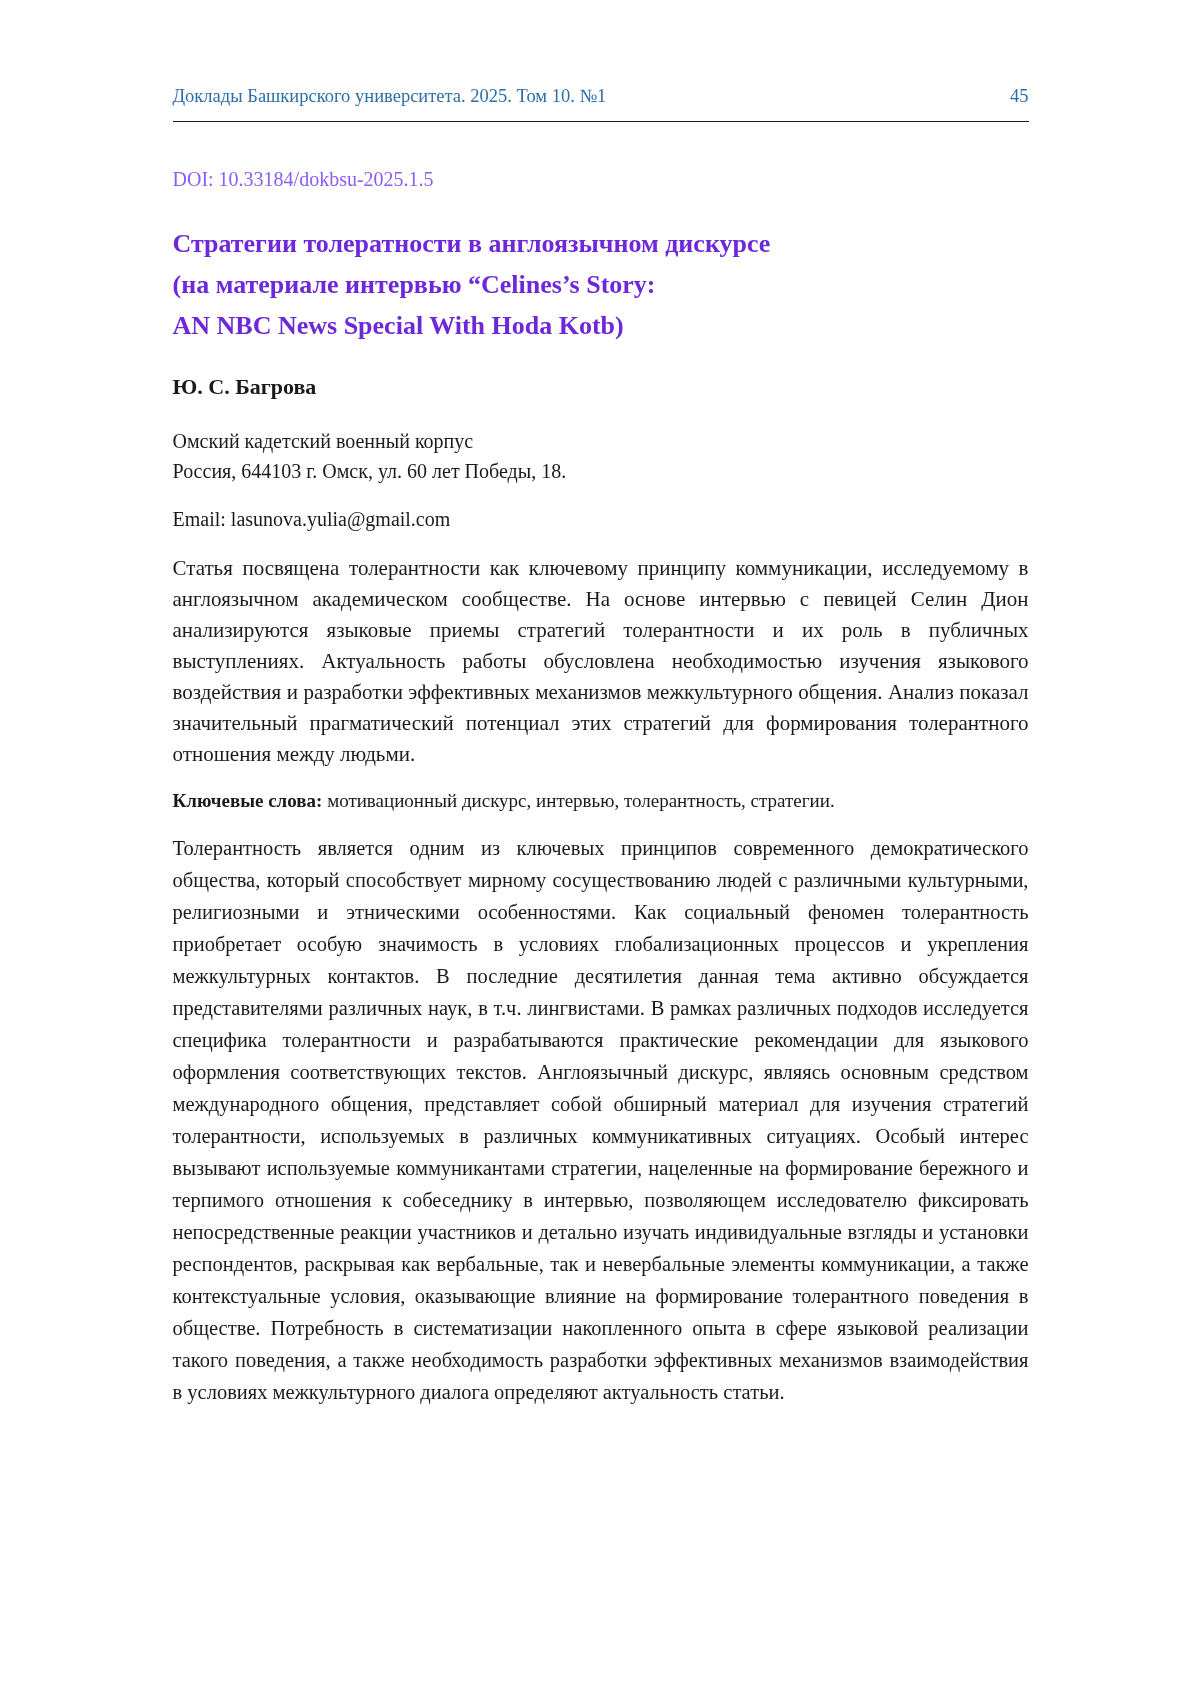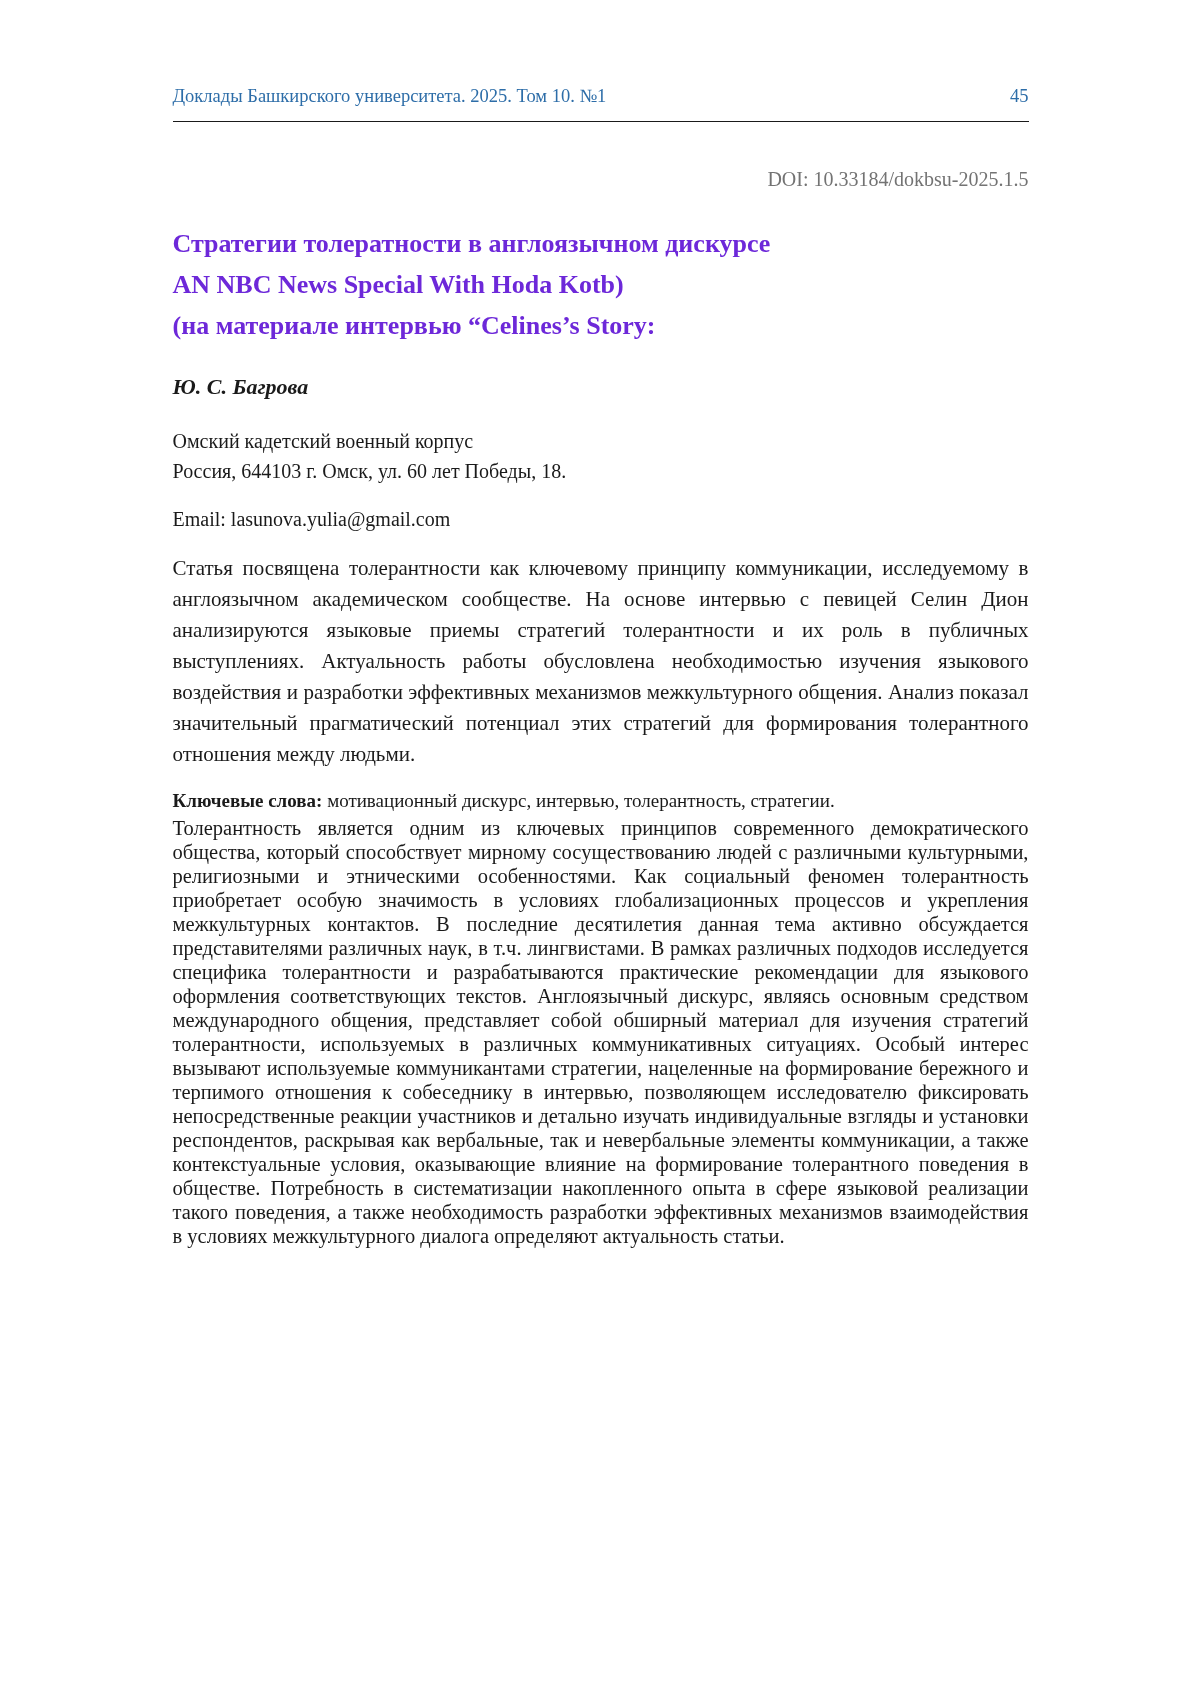--- a/index.html
+++ b/index.html
@@ -27,38 +27,36 @@
     align-items: baseline;
     color: #2d6da8;
     font-size: 18.5px;
     padding-bottom: 14px;
     border-bottom: 1.5px solid #1a1a1a;
   }
 
   .doi {
     margin-top: 46px;
     font-size: 20px;
-    color: #737373;
-    text-align: right;
+    color: #8b5cf6;
   }
 
   .article-title {
     margin-top: 32px;
     font-size: 26px;
     font-weight: bold;
     line-height: 41px;
     color: #6d28d9;
   }
   .article-title span { display: block; }
 
   .author {
     margin-top: 28px;
     font-size: 22px;
     font-weight: bold;
-    font-style: italic;
   }
 
   .affiliation {
     margin-top: 26px;
     font-size: 20px;
     line-height: 30px;
   }
   .affiliation span { display: block; }
 
   .email {
@@ -74,41 +72,42 @@
   }
 
   .keywords {
     margin-top: 15px;
     font-size: 19px;
     line-height: 31px;
   }
   .keywords .kw-label { font-weight: bold; }
 
   .body-text {
+    margin-top: 16px;
     font-size: 20.5px;
-    line-height: 24px;
+    line-height: 32px;
     text-align: justify;
   }
 </style>
 </head>
 <body>
 
 <div class="page">
 
   <div class="running-header">
     <span>Доклады Башкирского университета. 2025. Том 10. №1</span>
     <span>45</span>
   </div>
 
   <div class="doi">DOI: 10.33184/dokbsu-2025.1.5</div>
 
   <h1 class="article-title">
     <span>Стратегии толератности в англоязычном дискурсе</span>
+    <span>(на материале интервью “Celines’s Story:</span>
     <span>AN NBC News Special With Hoda Kotb)</span>
-    <span>(на материале интервью “Celines’s Story:</span>
   </h1>
 
   <div class="author">Ю. С. Багрова</div>
 
   <div class="affiliation">
     <span>Омский кадетский военный корпус</span>
     <span>Россия, 644103 г. Омск, ул. 60 лет Победы, 18.</span>
   </div>
 
   <div class="email">Email: lasunova.yulia@gmail.com</div>

